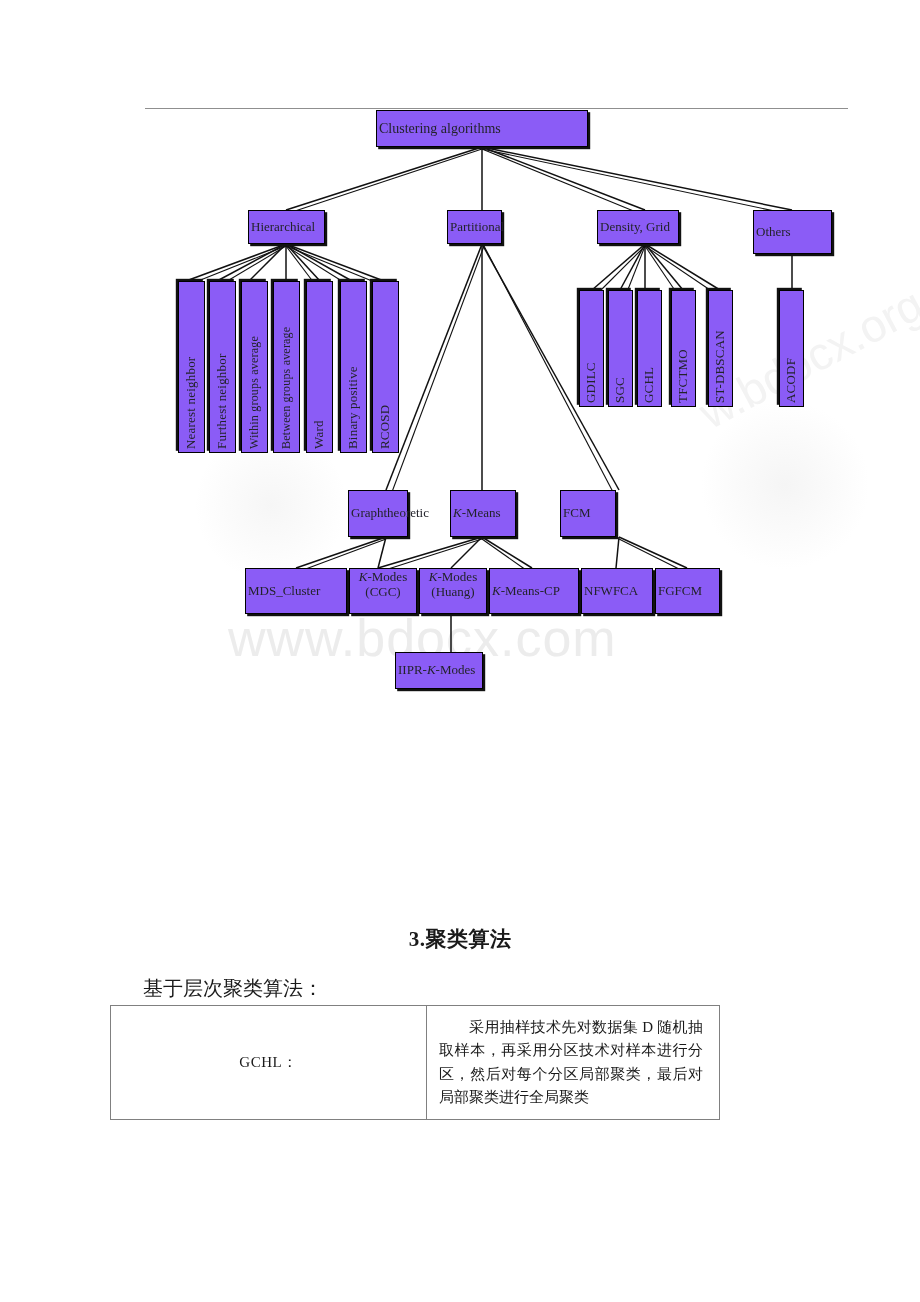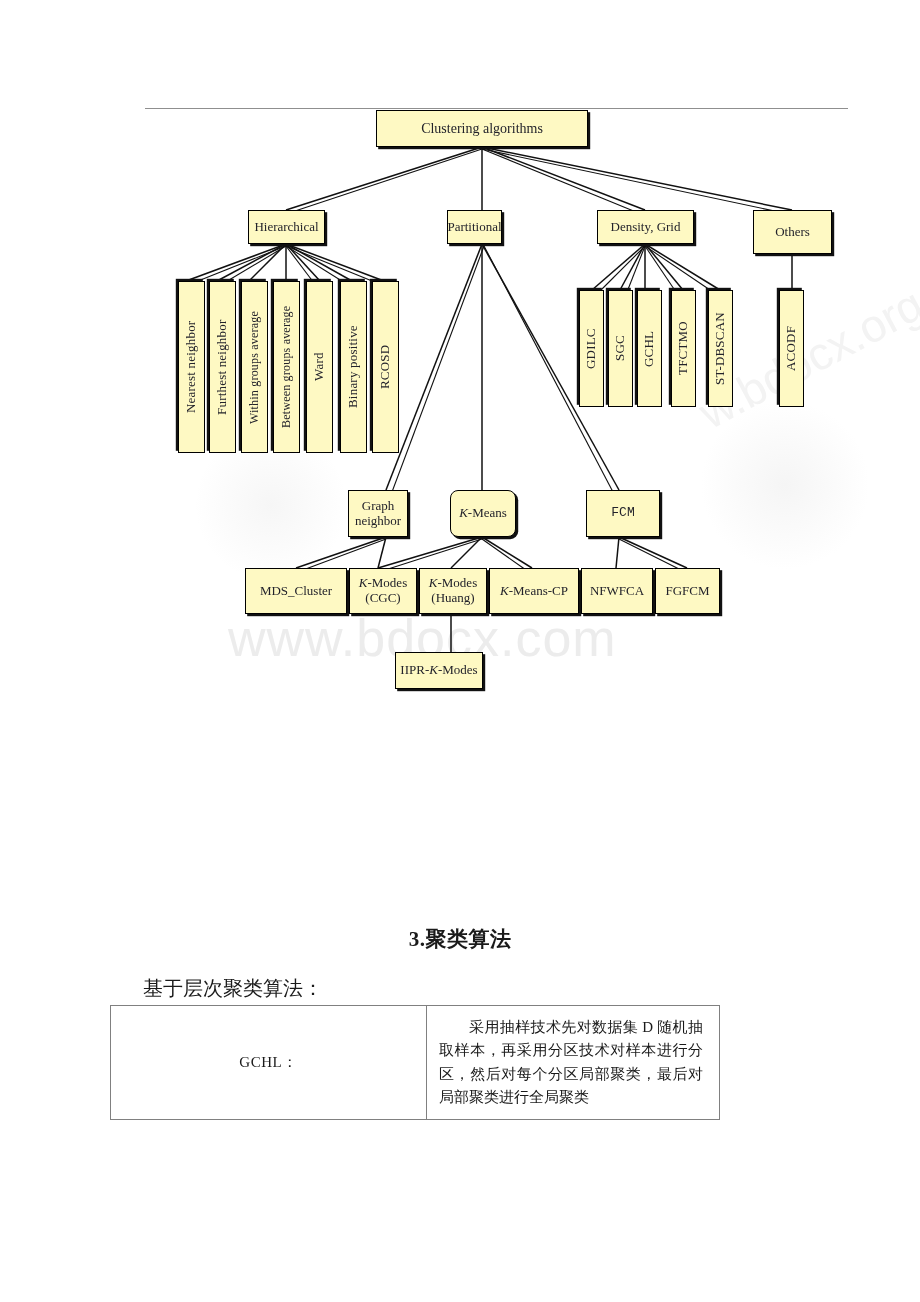--- a/index.html
+++ b/index.html
@@ -76,25 +76,25 @@
   #edges {
     position: absolute;
     left: 0; top: 0;
     width: 920px; height: 720px;
     pointer-events: none;
   }
   .node {
     position: absolute;
     box-sizing: border-box;
     border: 1.4px solid #000;
-    background: #fef9c3;
+    background: #8b5cf6;
     box-shadow: 2.2px 2.2px 0 0 #111;
     display: flex;
     align-items: center;
-    justify-content: center;
+    justify-content: flex-start;
     text-align: center;
     line-height: 1.12;
     font-size: 13px;
     color: #23232b;
     padding: 1px 2px;
   }
   .node.vert {
     writing-mode: vertical-rl;
     transform: rotate(180deg);
     padding: 3px 1px;
@@ -226,21 +226,21 @@
   <div class="node" style="left:376px; top:110px; width:212px; height:37px; font-size:14px;">
     <span>Clustering algorithms</span>
   </div>
 
   <div class="node" style="left:248px; top:210px; width:77px; height:34px;">
     <span>Hierarchical</span>
   </div>
   <div class="node" style="left:447px; top:210px; width:55px; height:34px;">
     <span>Partitional</span>
   </div>
-  <div class="node" style="left:597px; top:210px; width:97px; height:34px;">
+  <div class="node" style="left:597px; top:210px; width:82px; height:34px;">
     <span>Density, Grid</span>
   </div>
   <div class="node" style="left:753px; top:210px; width:79px; height:44px;">
     <span>Others</span>
   </div>
 
   <div class="node vert" style="left:178px; top:281px; width:27px; height:172px;">
     <span>Nearest neighbor</span>
   </div>
   <div class="node vert" style="left:209px; top:281px; width:27px; height:172px;">
@@ -275,28 +275,28 @@
     <span>TFCTMO</span>
   </div>
   <div class="node vert" style="left:708px; top:290px; width:25px; height:117px;">
     <span>ST-DBSCAN</span>
   </div>
 
   <div class="node vert" style="left:779px; top:290px; width:25px; height:117px;">
     <span>ACODF</span>
   </div>
 
-  <div class="node" style="left:348px; top:490px; width:60px; height:47px; flex-direction:column;">
+  <div class="node" style="left:348px; top:490px; width:60px; height:47px; ">
     <span class="l2">Graph</span>
-    <span class="l2">neighbor</span>
-  </div>
-  <div class="node" style="left:450px; top:490px; width:66px; height:47px;border-radius:8px;">
+    <span class="l2">theoretic</span>
+  </div>
+  <div class="node" style="left:450px; top:490px; width:66px; height:47px;">
     <span><span class="k">K</span><span>-Means</span></span>
   </div>
-  <div class="node" style="left:586px; top:490px; width:74px; height:47px;font-family:Liberation Mono, monospace;">
+  <div class="node" style="left:560px; top:490px; width:56px; height:47px;">
     <span>FCM</span>
   </div>
 
   <div class="node" style="left:245px; top:568px; width:102px; height:46px;">
     <span>MDS_Cluster</span>
   </div>
   <div class="node" style="left:349px; top:568px; width:68px; height:46px; flex-direction:column;">
     <span class="l2"><span class="k">K</span><span>-Modes</span></span>
     <span class="l2">(CGC)</span>
   </div>

